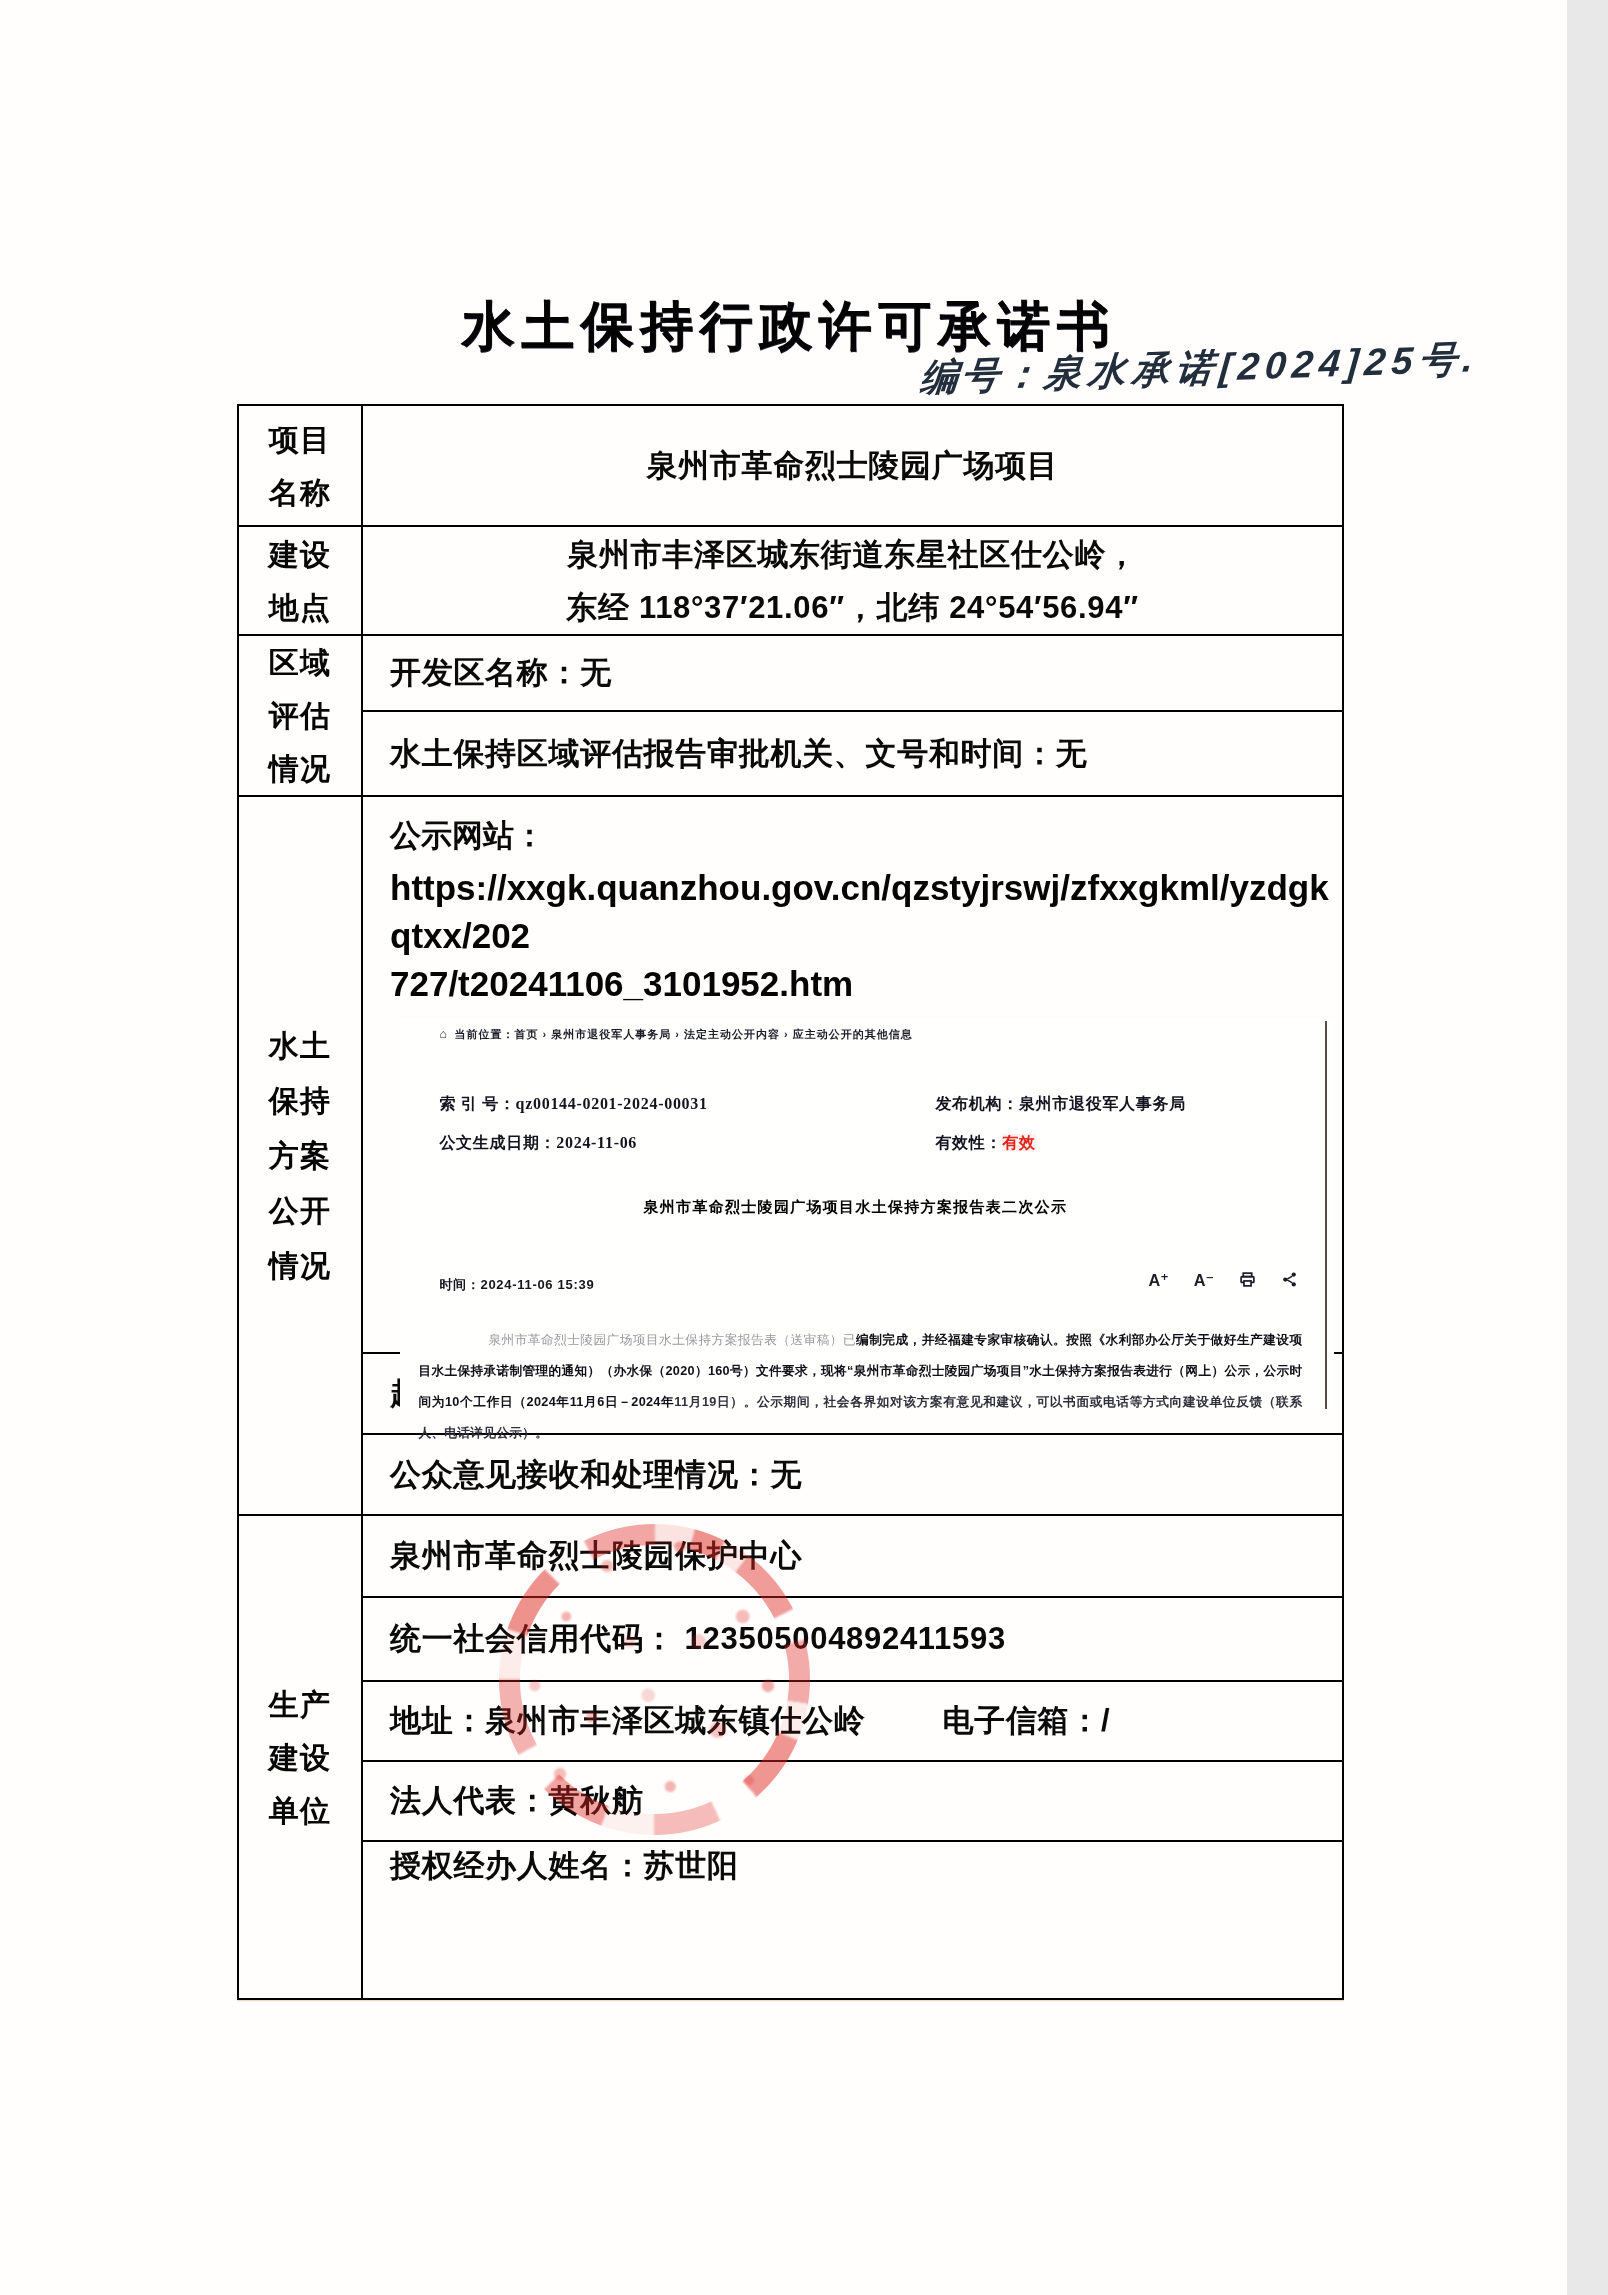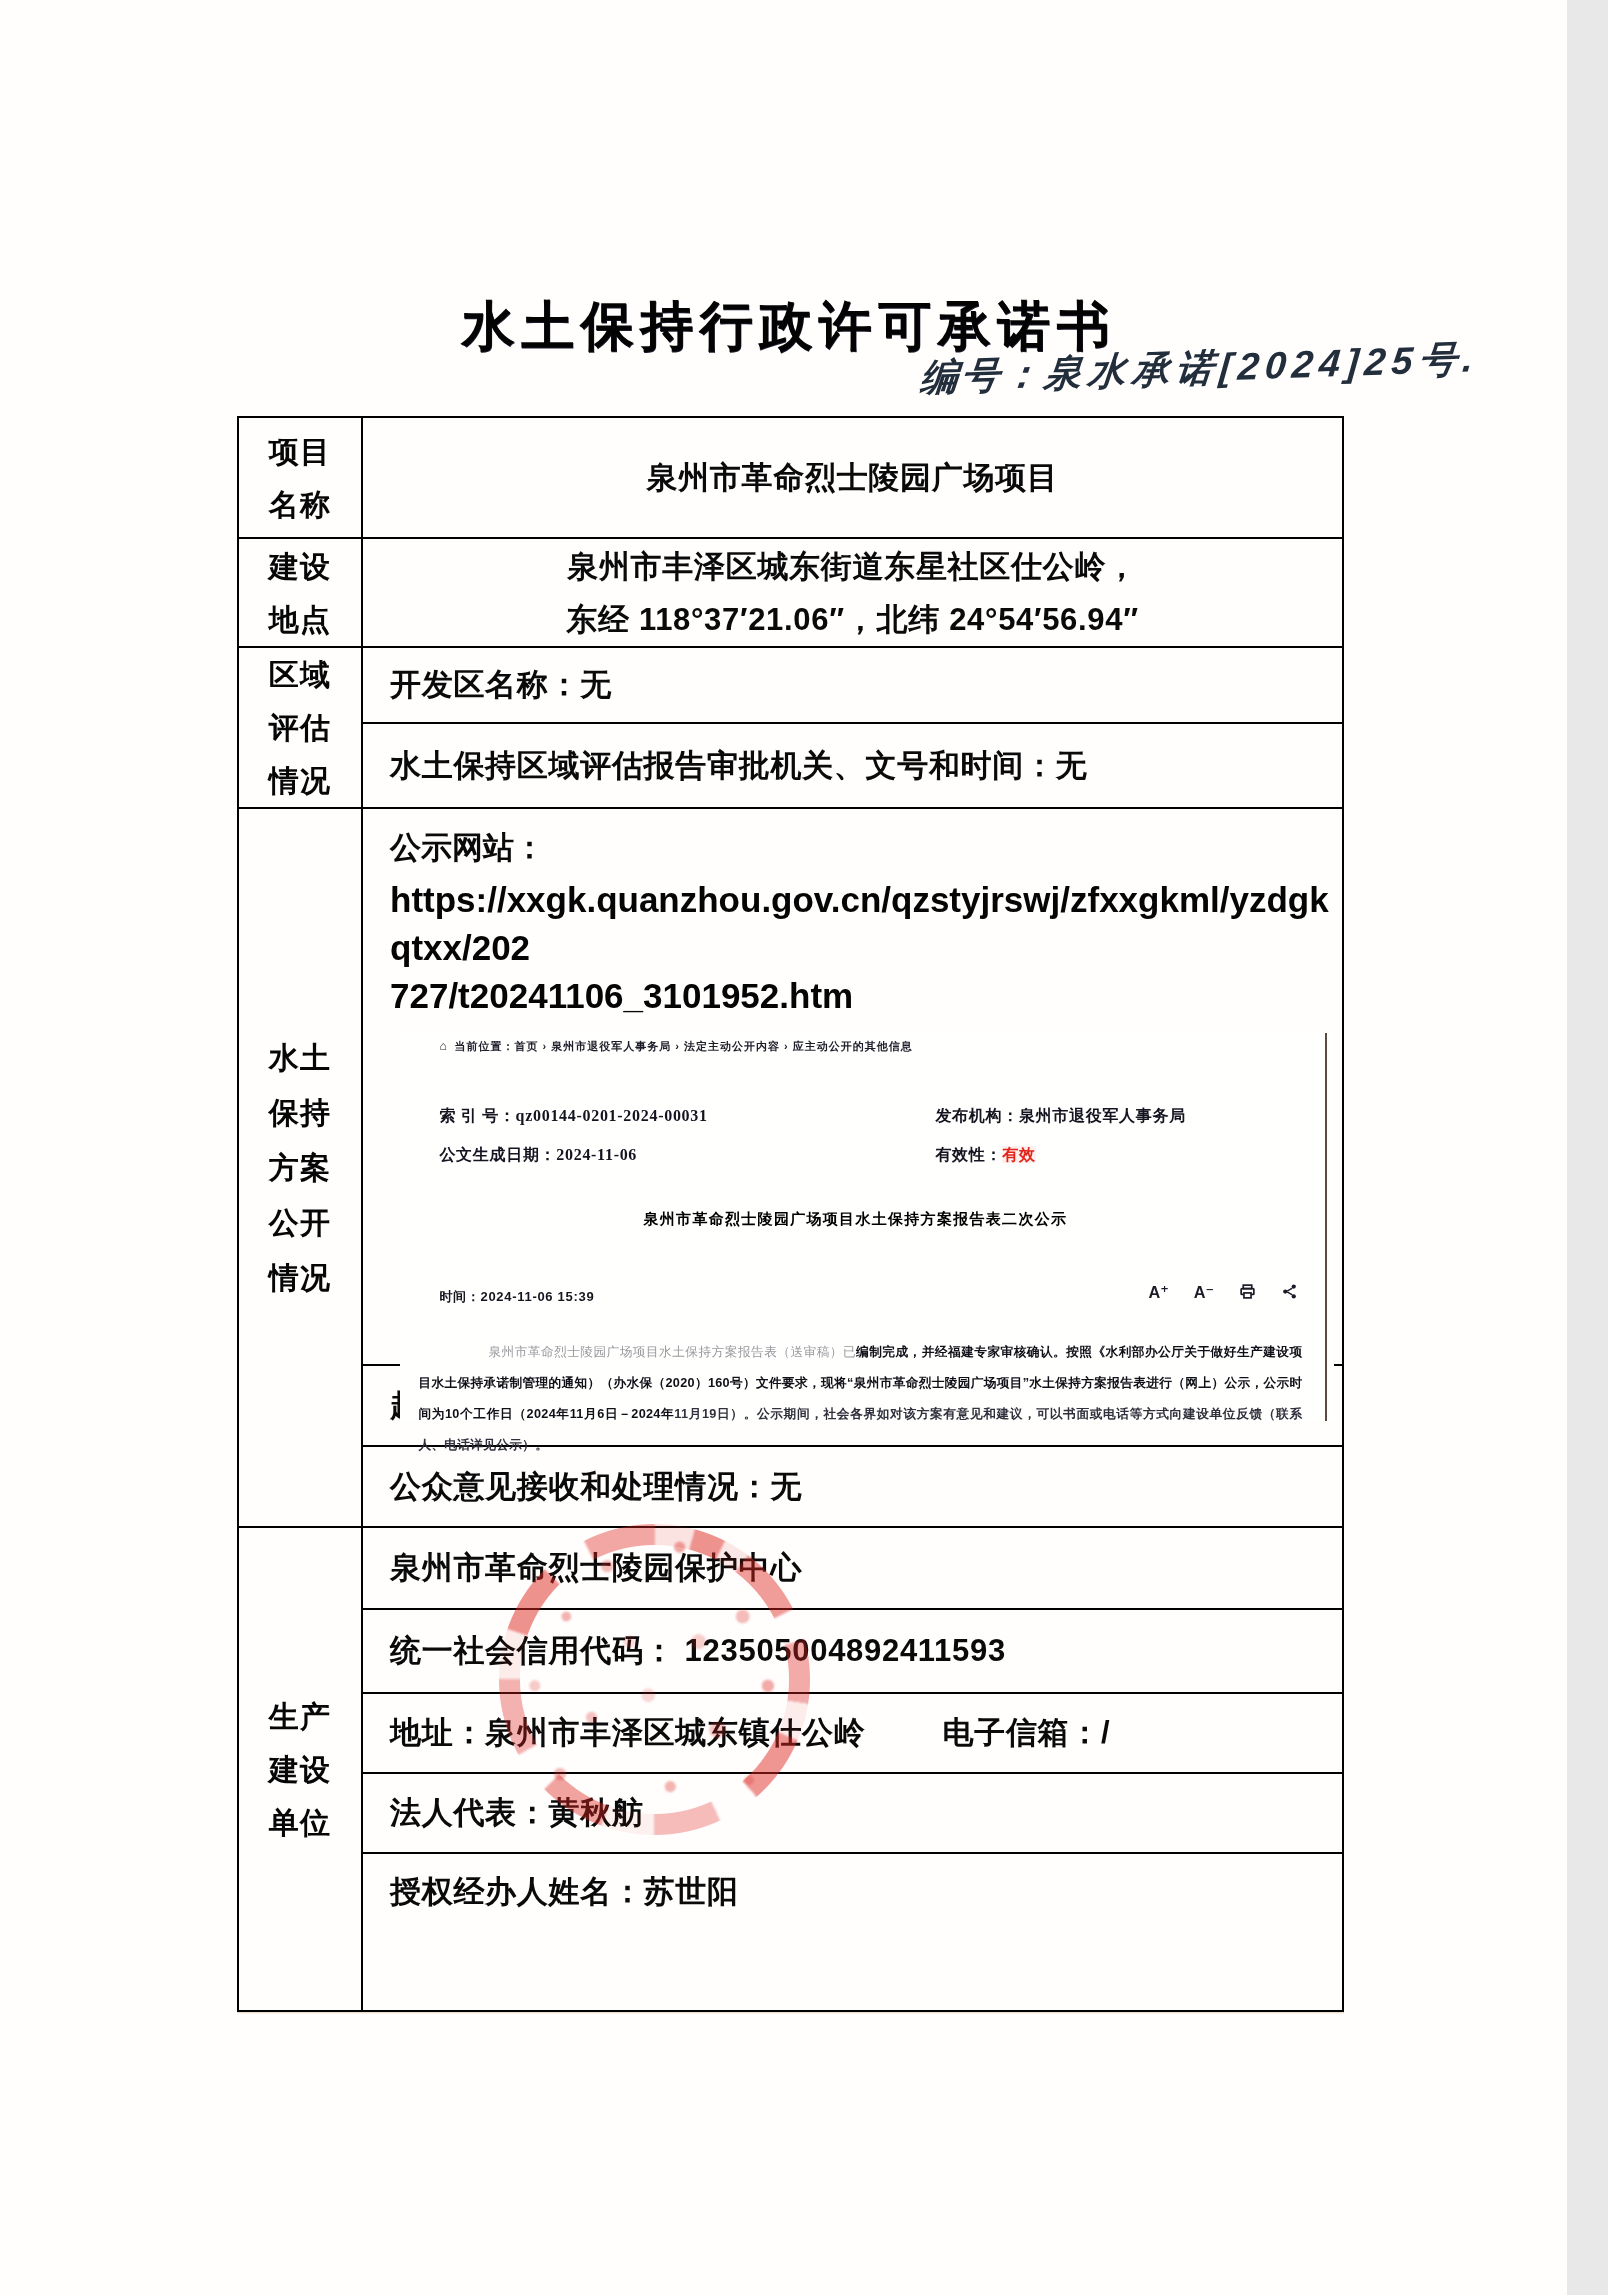--- a/index.html
+++ b/index.html
@@ -9,21 +9,21 @@
   
   .doc-title{position:absolute;top:255px;left:0;width:1609px;text-align:center;
              transform:translateX(-15.6px);font-size:53px;font-weight:900;letter-spacing:6.5px;
              color:#030303;text-shadow:0.7px 0.7px 0 #1c1c2e;}
   .doc-number{position:absolute;left:920px;top:343px;font-size:38px;font-weight:600;
               color:#232e3c;transform:rotate(-2deg) skewX(-7deg);letter-spacing:3.3px;
               font-style:italic;}
   .doc-number .hand{letter-spacing:5.9px;}
 
   
-  .tbl{position:absolute;left:237px;top:416px;width:1107px;height:1596px;
+  .tbl{position:absolute;left:237px;top:404px;width:1107px;height:1596px;
        border:2.6px solid #000;box-sizing:border-box;display:flex;flex-direction:column;
        box-shadow:0 1.3px 0 rgba(180,120,30,.25);}
   .trow{display:flex;border-bottom:2.6px solid #000;box-sizing:border-box;}
   .trow:last-child{border-bottom:none;flex:1;}
   .lblcell{width:124px;border-right:2px solid #000;box-sizing:border-box;
            display:flex;align-items:center;justify-content:center;flex-shrink:0;}
   .lbltext{width:69px;text-align:center;font-size:30px;font-weight:600;
            line-height:53px;letter-spacing:1.3px;color:#060606;}
   .ccell{flex:1;display:flex;flex-direction:column;box-sizing:border-box;min-width:0;}
   .sub{box-sizing:border-box;display:flex;align-items:center;padding-left:27px;
@@ -60,21 +60,21 @@
               color:#1c1c28;filter:blur(0.2px);}
   .ficon{font-size:16.3px;font-weight:800;}
   .para{position:absolute;left:18px;top:304px;width:884px;font-size:12.7px;line-height:31px;
         text-align:justify;text-indent:70px;filter:blur(0.4px);color:#242430;letter-spacing:0.3px;}
   .para .faint{color:#98989e;}
   .para .strong{font-weight:800;color:#101018;}
   .para .mid{font-weight:700;color:#30303c;}
 
   
   .addr-gap{margin-left:77px;}
-  .top-align{align-items:flex-start;padding-top:17px;text-align:center;}
+  .top-align{align-items:flex-start;padding-top:3px;text-align:center;}
 
   
   .stamp{position:absolute;left:497px;top:1522px;width:315px;height:315px;border-radius:50%;
          background:conic-gradient(from 15deg,
             rgba(222,38,32,.50) 0deg 12deg, rgba(222,38,32,.10) 12deg 22deg,
             rgba(222,38,32,.45) 22deg 48deg, rgba(222,38,32,0) 48deg 60deg,
             rgba(222,38,32,.38) 60deg 84deg, rgba(222,38,32,.08) 84deg 98deg,
             rgba(222,38,32,.48) 98deg 124deg, rgba(222,38,32,0) 124deg 140deg,
             rgba(222,38,32,.30) 140deg 165deg, rgba(222,38,32,.06) 165deg 185deg,
             rgba(222,38,32,.42) 185deg 210deg, rgba(222,38,32,0) 210deg 226deg,

